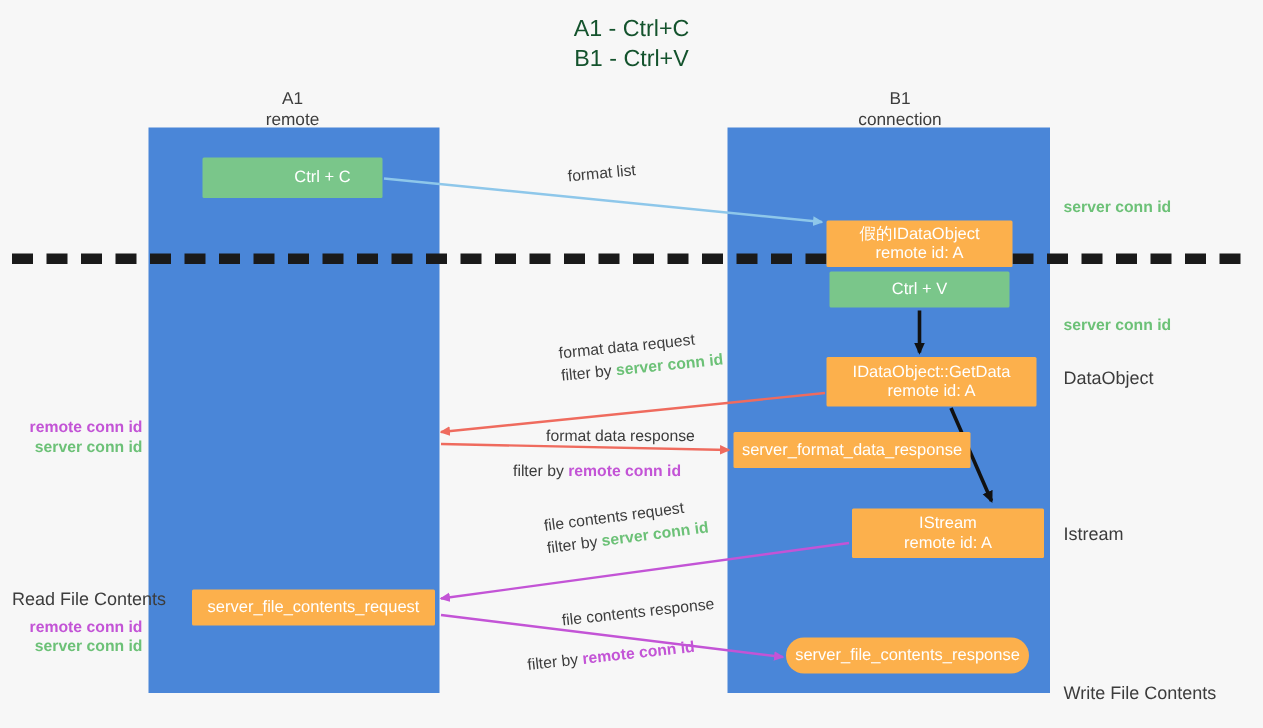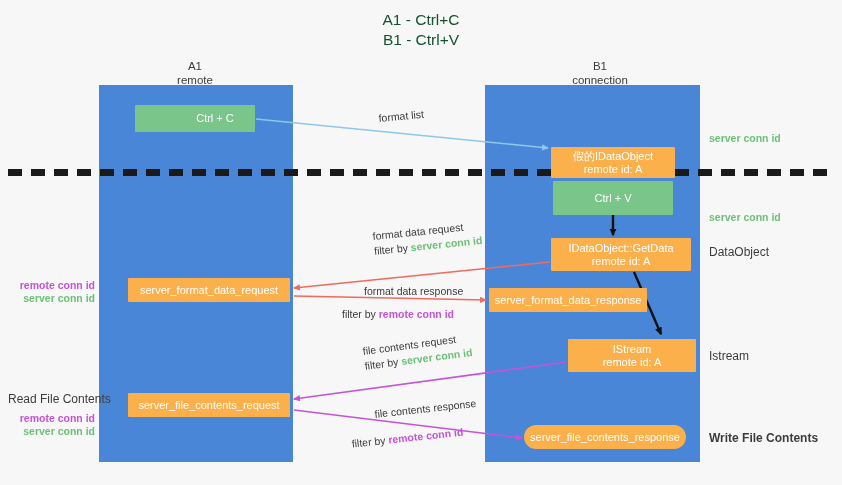--- a/index.html
+++ b/index.html
@@ -108,41 +108,38 @@
     <span>Ctrl + C</span>
   </div>
 
   <div class="abs box orange" style="left:551px;top:128px;width:124px;height:31px;margin-top:19px;">
     <span>
       <span>假的IDataObject</span>
       <span class="two">remote id: A</span>
     </span>
   </div>
 
-  <div class="abs box green" style="left:553px;top:181px;width:120px;height:34px;">
+  <div class="abs box green" style="left:553px;top:181px;width:120px;height:24px;">
     <span>Ctrl + V</span>
   </div>
 
   <div class="abs box orange" style="left:551px;top:238px;width:140px;height:33px;">
     <span>
       <span>IDataObject::GetData</span>
       <span class="two">remote id: A</span>
     </span>
   </div>
 
   <div class="abs box orange" style="left:568px;top:339px;width:128px;height:33px;">
     <span>
       <span>IStream</span>
       <span class="two">remote id: A</span>
     </span>
   </div>
 
-  <div class="abs box orange" style="left:128px;top:278px;width:162px;height:24px;">
-    <span>server_format_data_request</span>
-  </div>
 
   <div class="abs box orange" style="left:128px;top:393px;width:162px;height:24px;">
     <span>server_file_contents_request</span>
   </div>
 
   <div class="abs box orange" style="left:489px;top:288px;width:158px;height:24px;">
     <span>server_format_data_response</span>
   </div>
 
   <div class="abs box orange" style="left:524px;top:425px;width:162px;height:24px;border-radius:12px;">
@@ -180,21 +177,21 @@
   </div>
 
   <div class="abs lbl green" style="left:709px;top:132px;">server conn id</div>
 
   <div class="abs lbl green" style="left:709px;top:211px;">server conn id</div>
 
   <div class="abs lbl big" style="left:709px;top:246px;">DataObject</div>
 
   <div class="abs lbl big" style="left:709px;top:350px;">Istream</div>
 
-  <div class="abs lbl big" style="left:709px;top:432px;font-weight:bold;">Write File Contents</div>
+  <div class="abs lbl big" style="left:709px;top:456px;">Write File Contents</div>
 
   <div class="abs" style="left:0px;top:279px;width:95px;">
     <div class="lbl magenta right">remote conn id</div>
     <div class="lbl green right">server conn id</div>
   </div>
 
   <div class="abs lbl big" style="left:8px;top:393px;">Read File Contents</div>
 
   <div class="abs" style="left:0px;top:412px;width:95px;">
     <div class="lbl magenta right">remote conn id</div>

